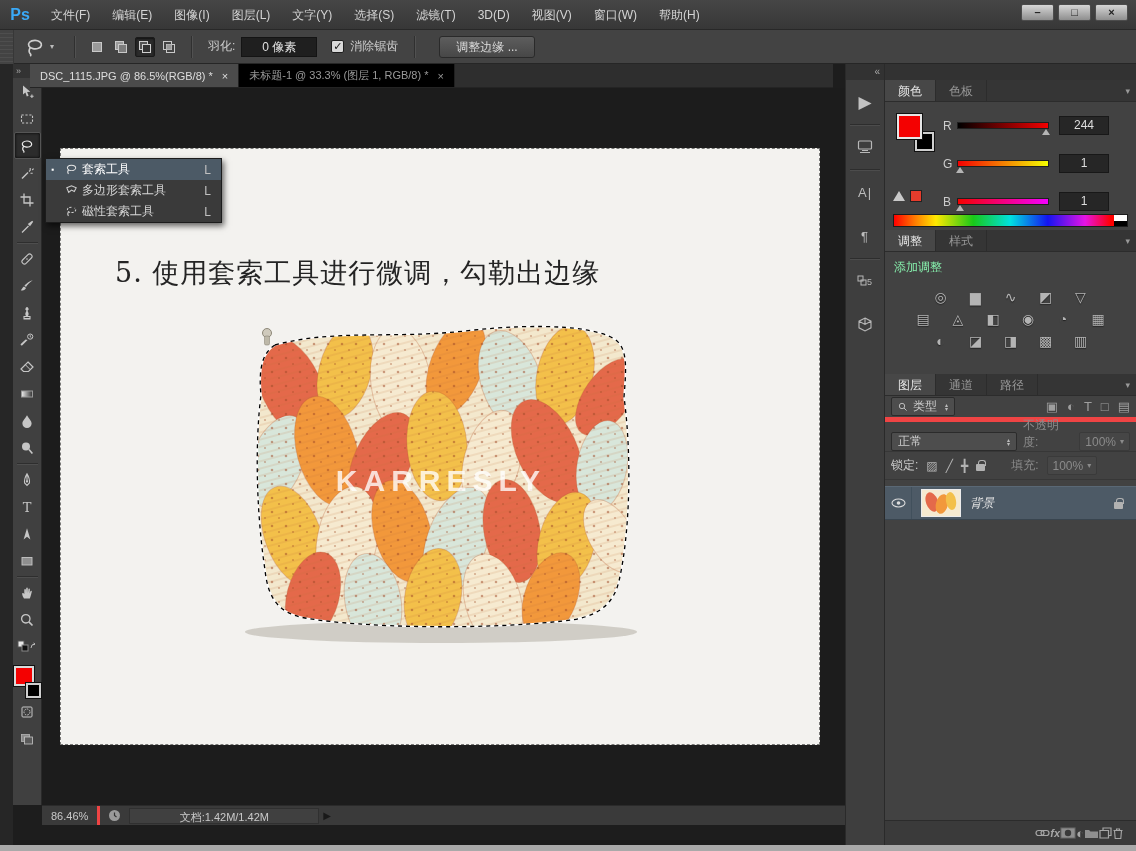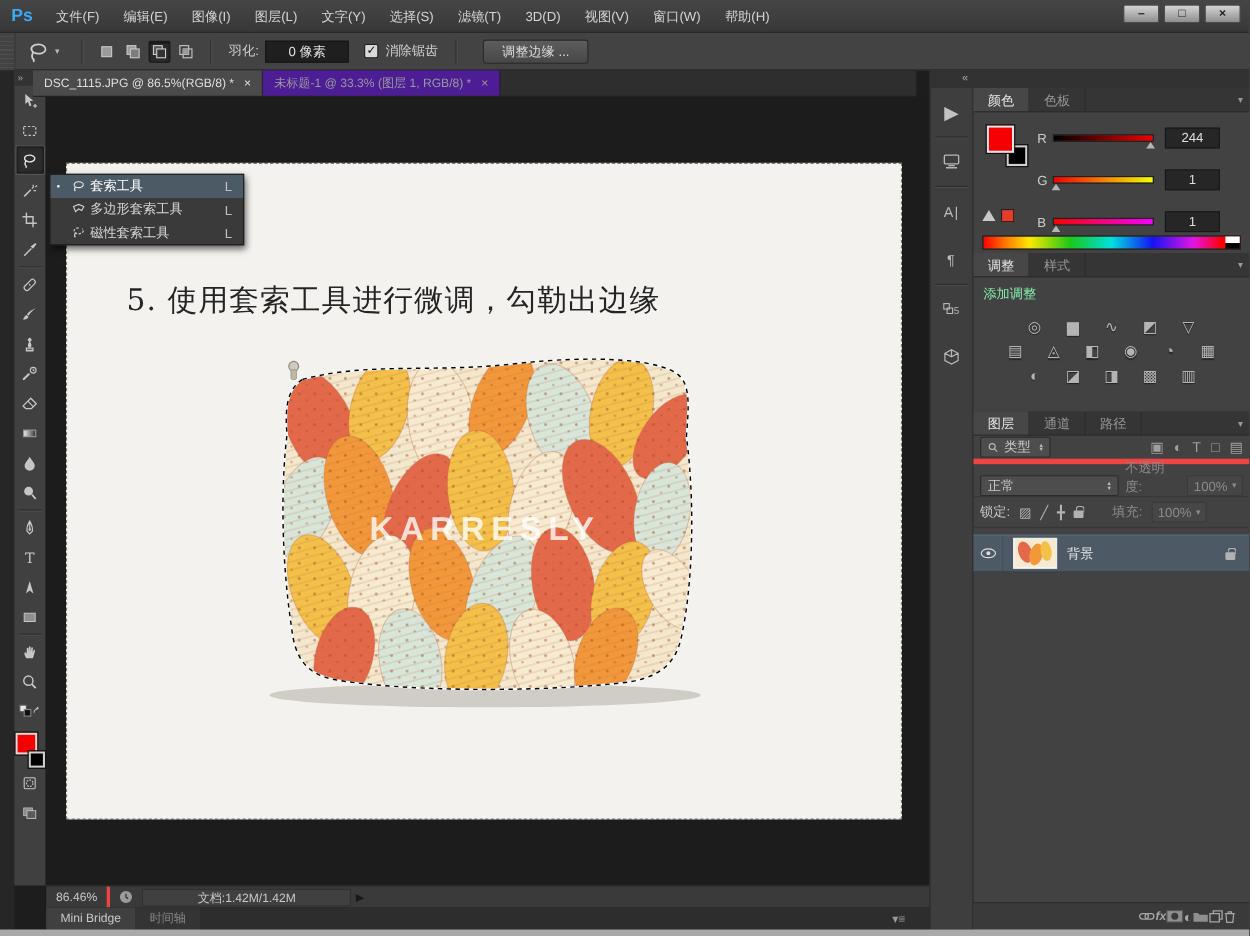--- a/index.html
+++ b/index.html
@@ -49,21 +49,21 @@
     border:2px solid #d9d9d9;outline:1px solid #111}
   .bg-swatch{position:absolute;right:0;bottom:0;width:15px;height:15px;background:#000;
     border:2px solid #cfcfcf;outline:1px solid #111}
 
   
   .tabbar{position:absolute;left:30px;top:64px;width:803px;height:24px;background:#2e2e2e;
     display:flex;border-bottom:1px solid #242424}
   .doc-tab{display:flex;align-items:center;gap:9px;padding:0 10px;font-size:11px;
     border-right:1px solid #202020;white-space:nowrap}
   .doc-tab.active{background:#4b4b4b;color:#dedede}
-  .doc-tab.inactive{background:#4c1d95;color:#999}
+  .doc-tab.inactive{background:#000000;color:#999}
   .tab-close{font-size:11px}
 
   
   .canvas{position:absolute;left:42px;top:88px;width:803px;height:717px;background:#1c1c1c}
   .doc{position:absolute;left:18px;top:60px;width:760px;height:597px;background:#f3f2ef;
     border:1px dashed rgba(0,0,0,.5)}
   .caption{position:absolute;left:54px;top:106px;font-family:"DejaVu Serif","Liberation Serif",serif;
     font-size:27px;color:#242424;letter-spacing:1px}
   .pouch{position:absolute;left:152px;top:150px}
 
@@ -137,21 +137,21 @@
   .lay-lock{height:28px;display:flex;align-items:center;padding:0 6px;gap:8px;border-bottom:1px solid #373737}
   .lock-ico{color:#b2b2b2;font-size:12px}
   .mini-lock{display:inline-block;width:9px;height:7px;background:#b2b2b2;border-radius:1px;position:relative;margin-top:4px}
   .mini-lock::before{content:"";position:absolute;left:1.5px;top:-4px;width:6px;height:5px;
     border:1.5px solid #b2b2b2;border-bottom:none;border-radius:3px 3px 0 0}
   .lay-list{flex:1;padding-top:6px}
   .layer-row{height:34px;background:#4d5a66;display:flex;align-items:center;
     border-top:1px solid #5a6875;border-bottom:1px solid #39454f}
   .eye-box{width:27px;display:flex;justify-content:center;border-right:1px solid #41505c;height:100%;align-items:center}
   .thumb{width:40px;height:28px;background:#fff;border:1px solid #ececec;margin:0 9px;overflow:hidden}
-  .layer-name{color:#e3e3e3}
+  .layer-name{font-style:italic;color:#e3e3e3}
   .layer-lock{margin-left:auto;margin-right:13px}
   .lay-bottom{height:25px;background:#3a3a3a;border-top:1px solid #2b2b2b;display:flex;
     align-items:center;justify-content:flex-end;padding-right:12px;color:#a6a6a6;margin-top:auto;margin-bottom:6px}
   .fx-label{font-style:italic;font-size:11px;font-weight:bold;color:#a6a6a6}
   .half-circle{font-size:13px}
 
   
   .statusbar{position:absolute;left:42px;top:805px;width:803px;height:20px;background:#3a3a3a;
     border-top:1px solid #2a2a2a;display:flex;align-items:center;font-size:11px;color:#c9c9c9}
   .zoom-box{padding:0 9px;border-right:3px solid #ef4444;height:100%;line-height:20px}
@@ -706,20 +706,15 @@
   <div class="statusbar">
     <div class="zoom-box">86.46%</div>
     <svg class="ico status-clock" width="13" height="13" viewBox="0 0 13 13">
         <circle cx="6.5" cy="6.5" r="5.5" fill="#9a9a9a"></circle>
         <path d="M6.5 3.5 v3 l2 1.4" stroke="#333" fill="none" stroke-width="1.2"></path>
       </svg>
     <div class="doc-info">文档:1.42M/1.42M</div>
     <span class="status-arrow">▶</span>
   </div>
 
-  <div class="bottombar">
-    <div class="mb-tab active">Mini Bridge</div>
-    <div class="mb-tab inactive">时间轴</div>
-    <div class="mb-menu">▾≡</div>
-  </div>
 
   <div class="bottom-edge"></div>
 </div>
 
 </body></html>

